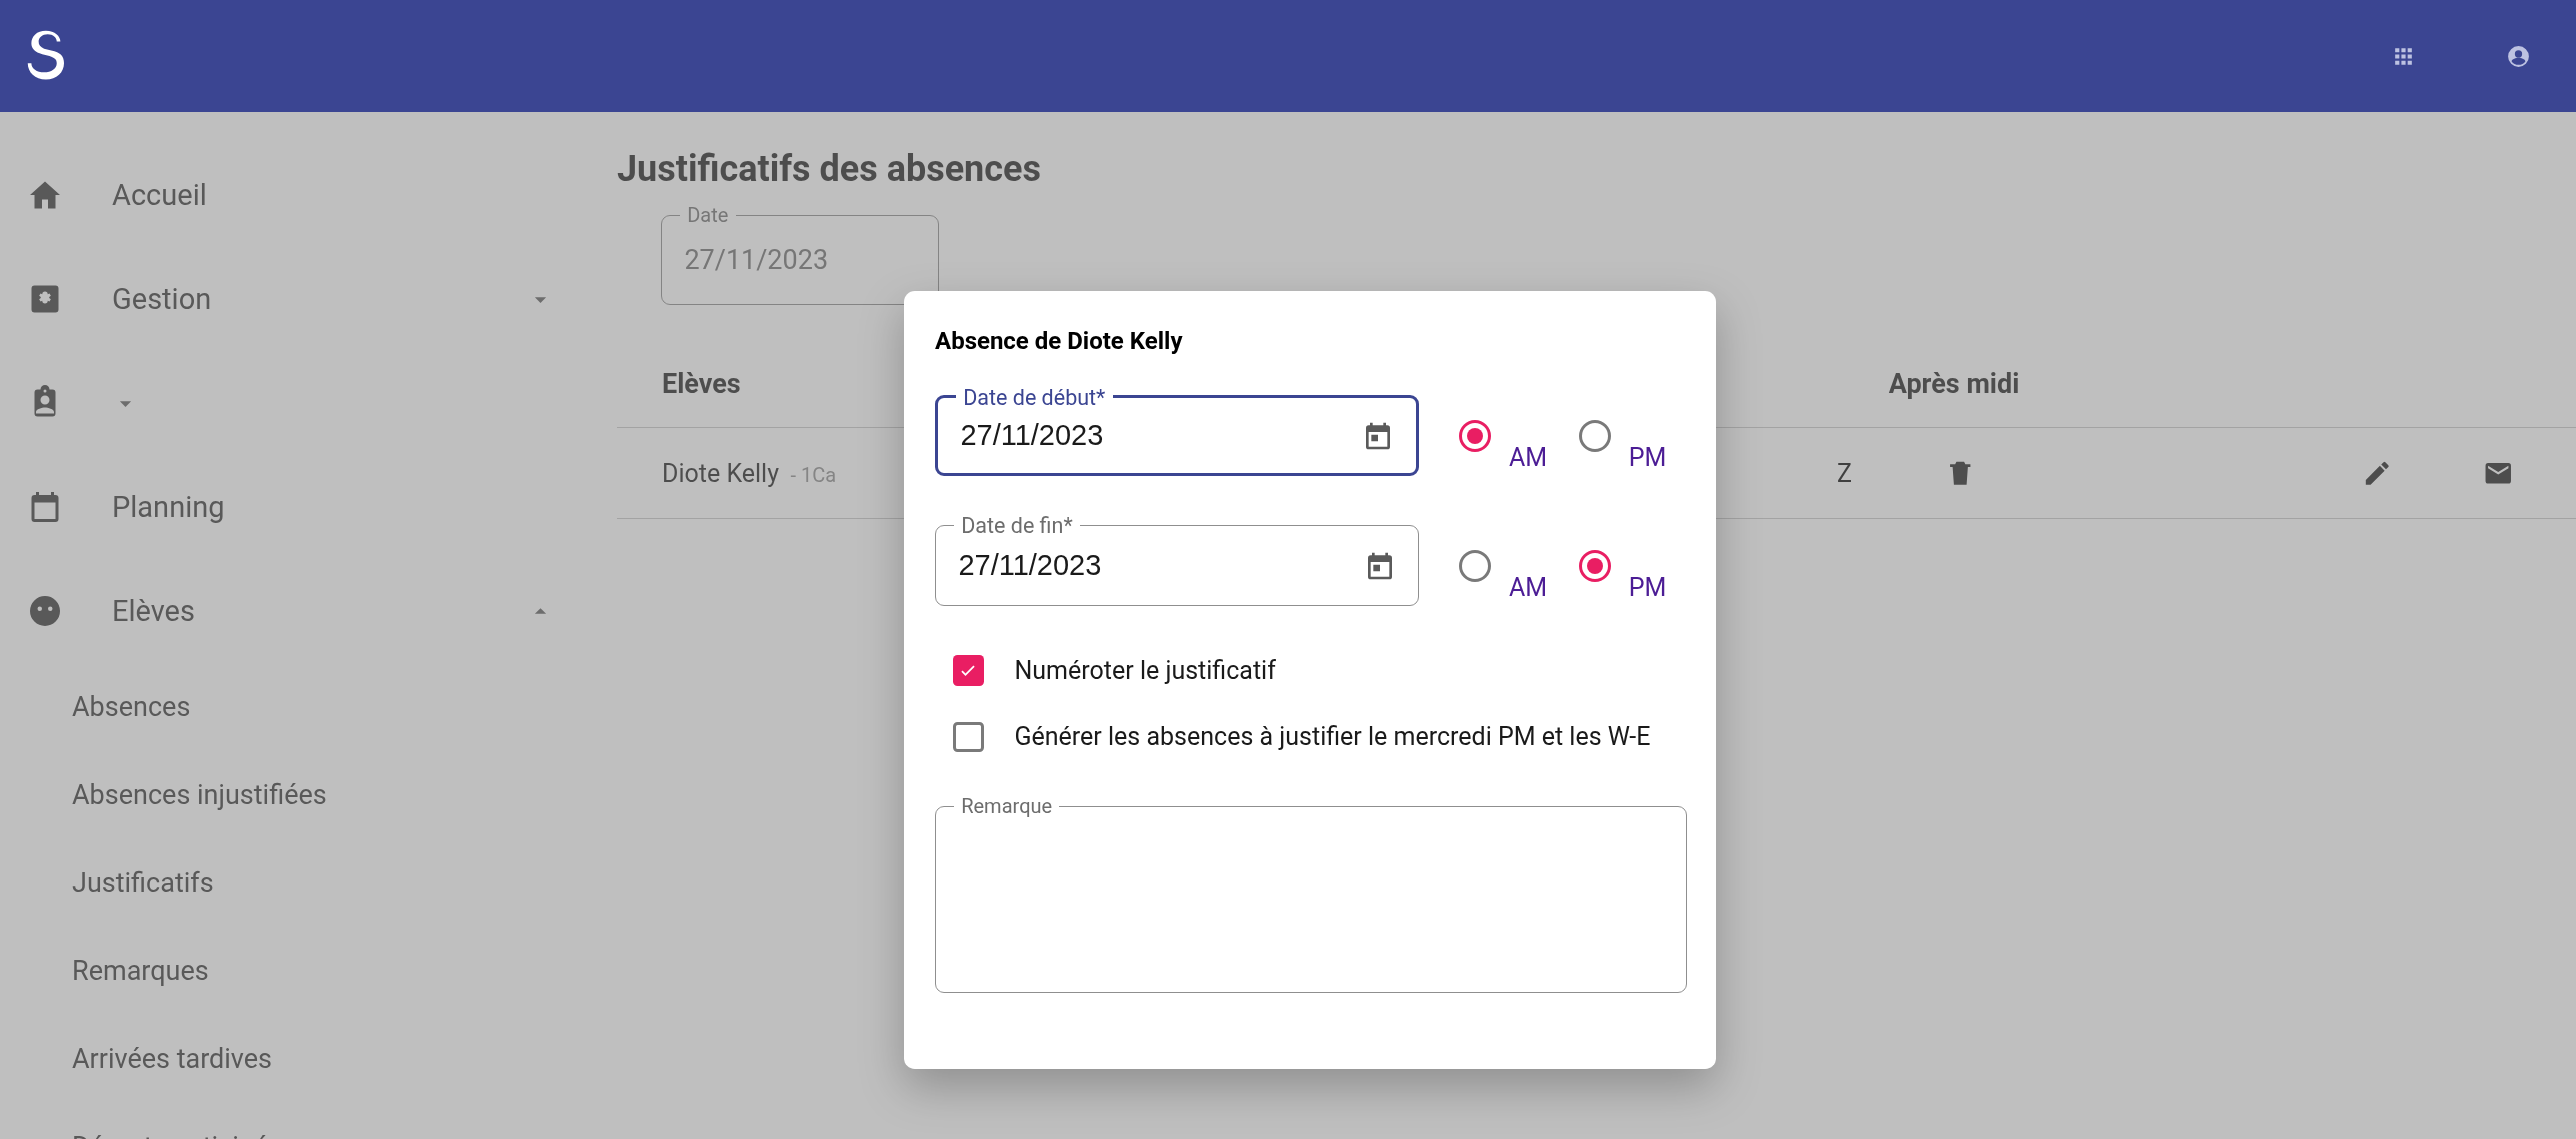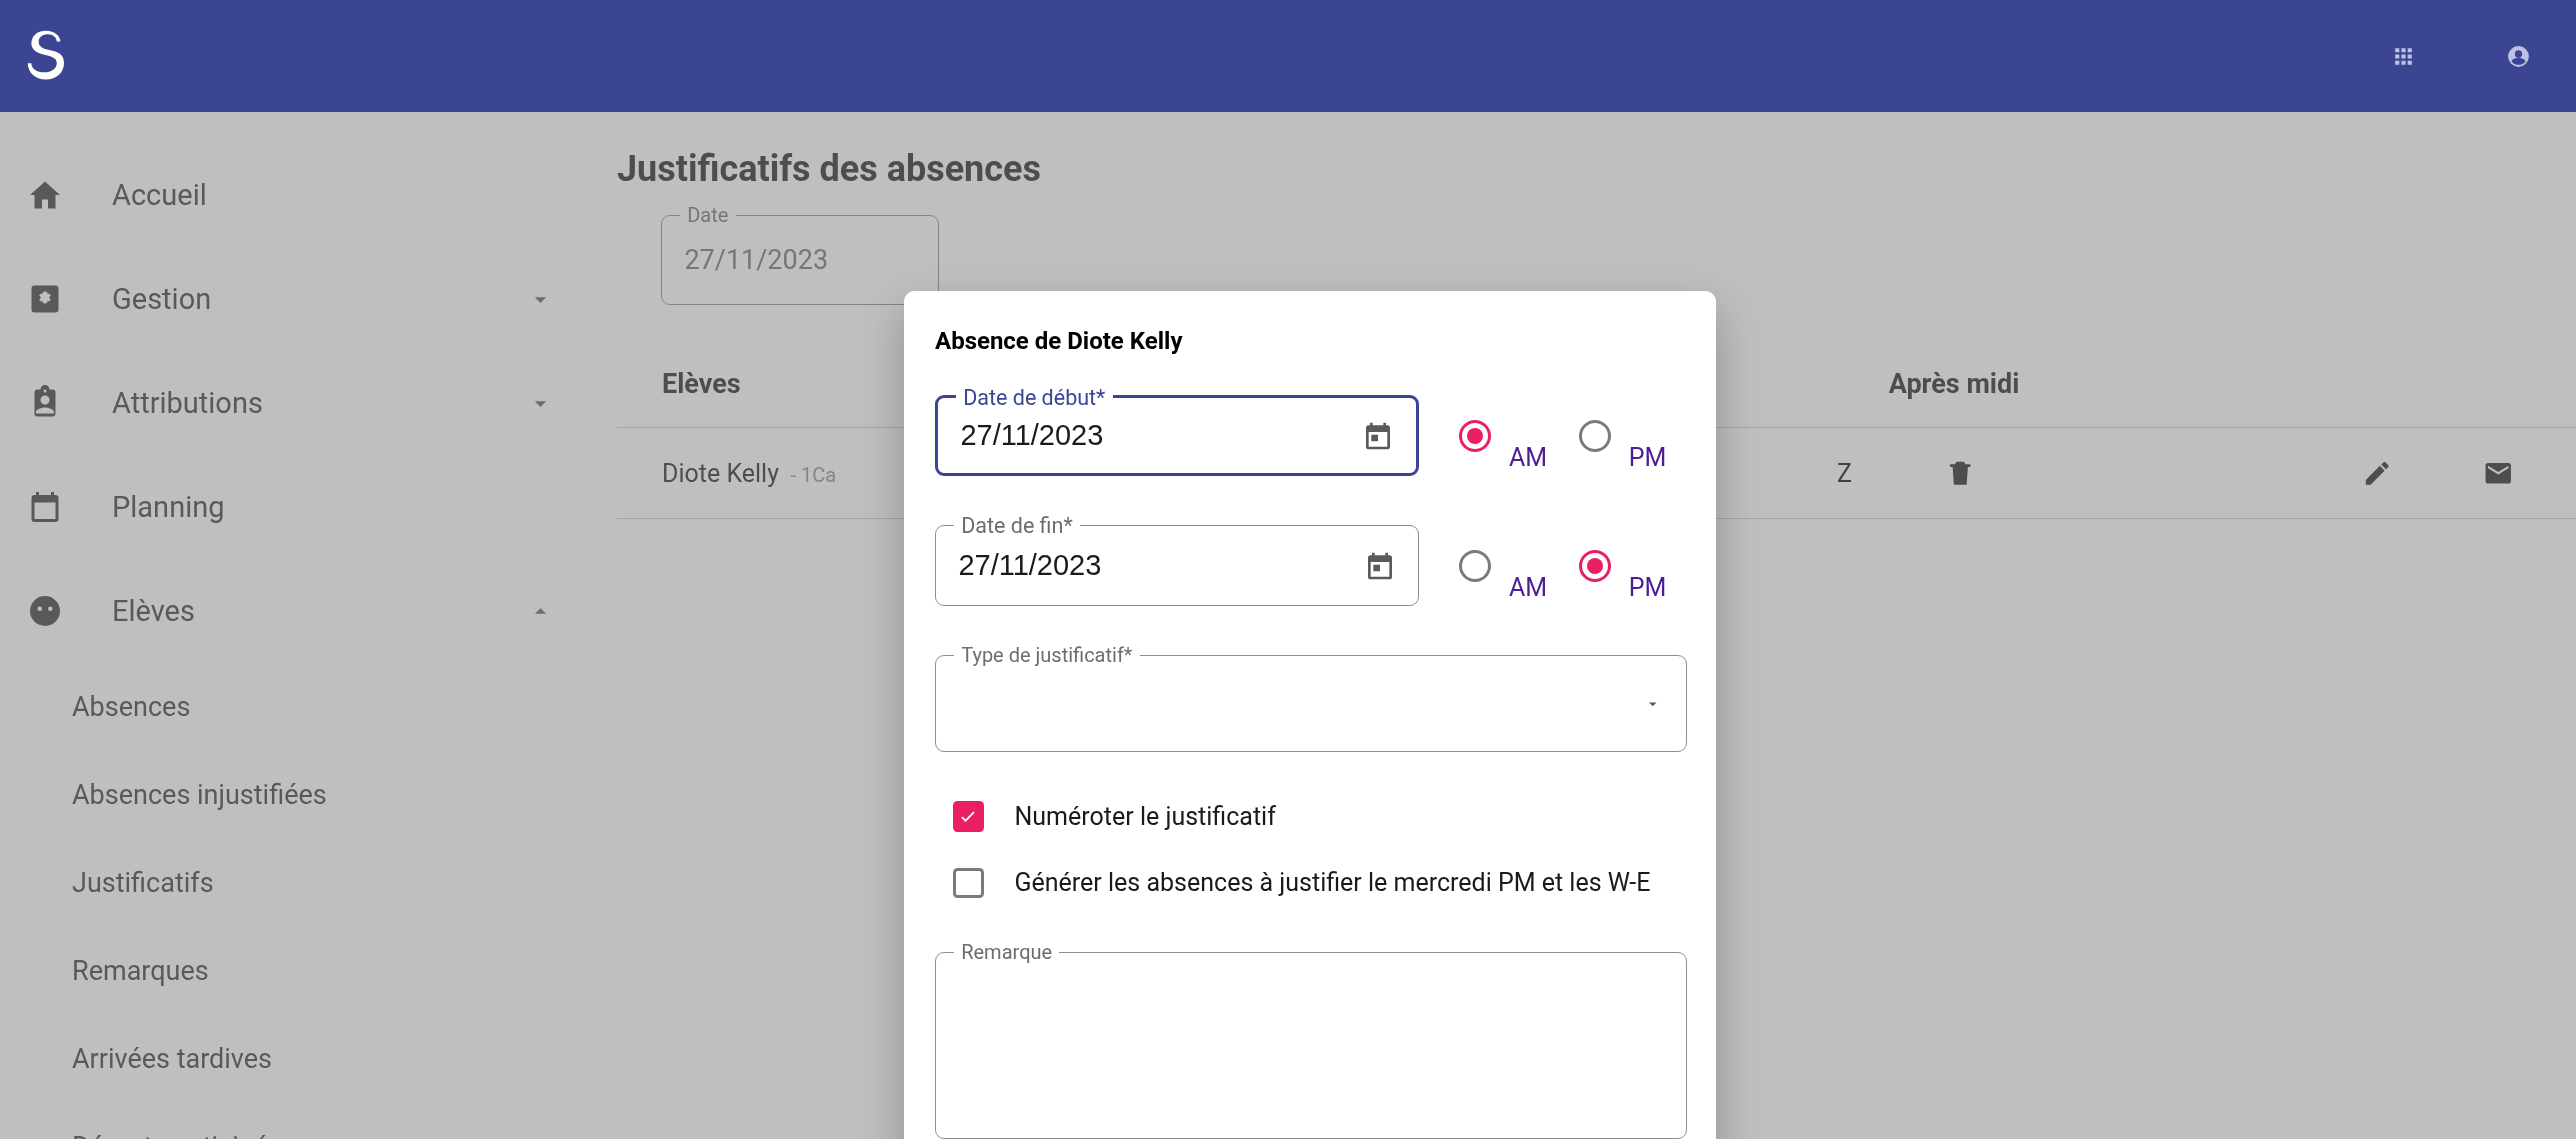--- a/index.html
+++ b/index.html
@@ -220,21 +220,20 @@
         <span class="nav-label">Gestion</span>
         <svg class="nav-chevron" viewBox="0 0 24 24">
             <path d="M7 10l5 5 5-5z"></path>
           </svg>
       </div>
 
       <div class="nav-item">
         <svg class="nav-icon" viewBox="0 0 24 24">
             <path d="M17 3h-2a3 3 0 00-6 0H7a2 2 0 00-2 2v14a2 2 0 002 2h10a2 2 0 002-2V5a2 2 0 00-2-2zm-5 0a1 1 0 110 2 1 1 0 010-2zm0 4a3 3 0 110 6 3 3 0 010-6zm6 12H6v-1c0-2 4-3 6-3s6 1 6 3v1z"></path>
           </svg>
-        <span class="nav-label">Attributions</span>
         <svg class="nav-chevron" viewBox="0 0 24 24">
             <path d="M7 10l5 5 5-5z"></path>
           </svg>
       </div>
 
       <div class="nav-item">
         <svg class="nav-icon" viewBox="0 0 24 24">
             <path d="M19 4h-1V2h-2v2H8V2H6v2H5a2 2 0 00-2 2v14a2 2 0 002 2h14a2 2 0 002-2V6a2 2 0 00-2-2zm0 16H5V9h14v11z"></path>
           </svg>
         <span class="nav-label">Planning</span>
@@ -336,26 +335,20 @@
             </svg>
         </div>
         <div class="radio-group">
           <span class="radio"></span>
           <span class="radio-label">AM</span>
           <span class="radio selected"></span>
           <span class="radio-label">PM</span>
         </div>
       </div>
 
-      <div class="type-field">
-        <span class="outlined-legend">Type de justificatif*</span>
-        <svg class="dropdown-arrow" viewBox="0 0 24 24">
-            <path d="M7 10l5 5 5-5z"></path>
-          </svg>
-      </div>
 
       <div class="checkbox-row">
         <span class="checkbox checked">
           <svg viewBox="0 0 24 24">
               <path d="M9 16.2l-3.5-3.5L4 14.2l5 5 11-11-1.5-1.5z"></path>
             </svg>
         </span>
         <span class="checkbox-label">Numéroter le justificatif</span>
       </div>
       <div class="checkbox-row" style="margin-bottom:54px;">

